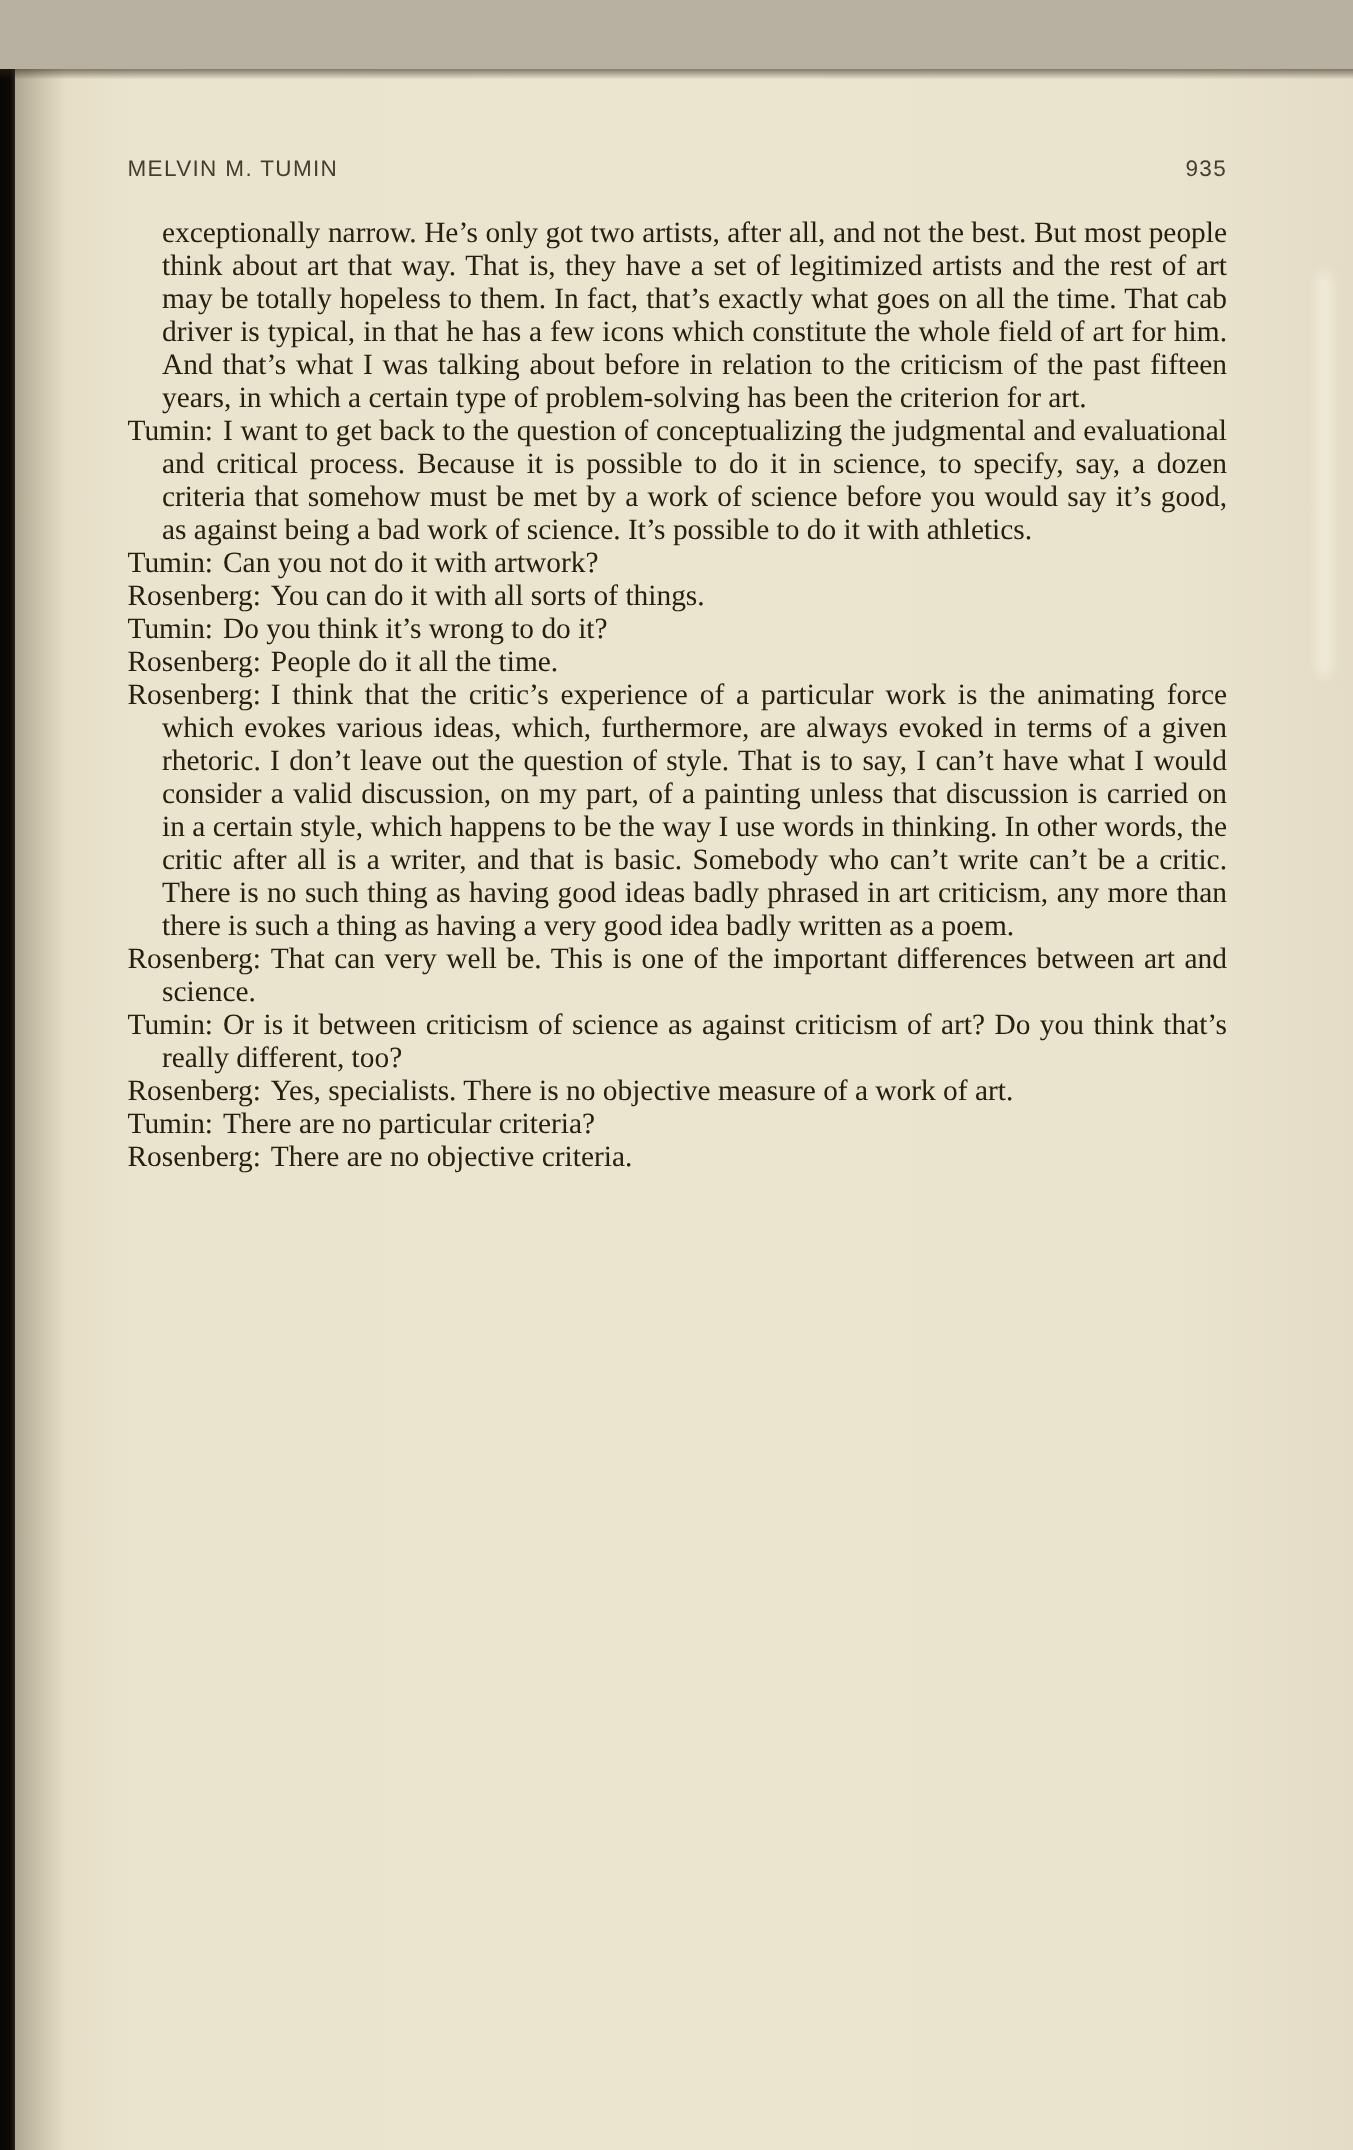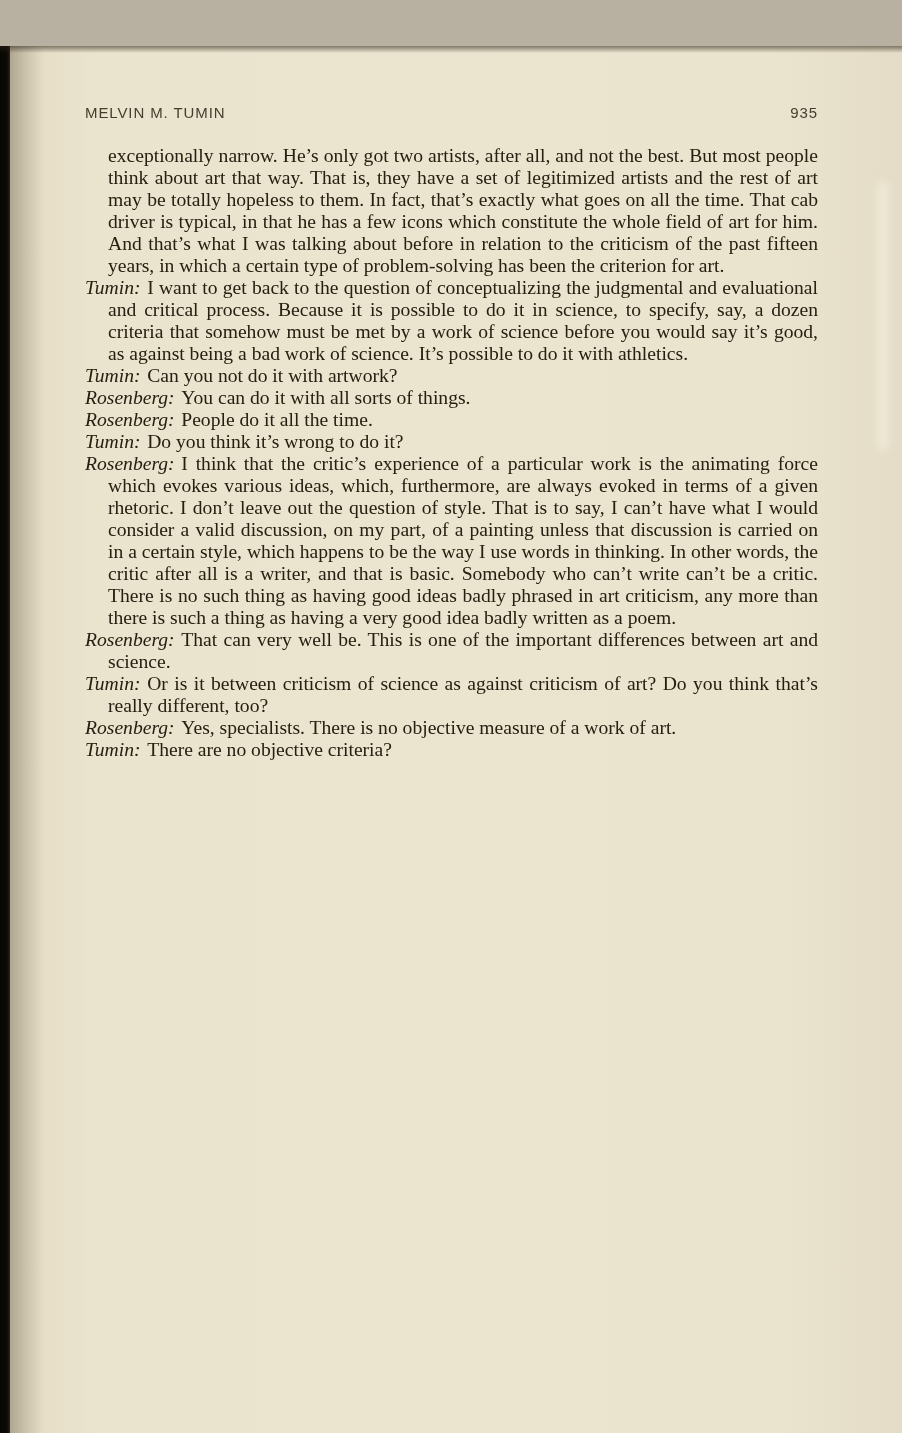--- a/index.html
+++ b/index.html
@@ -68,21 +68,20 @@
   }
   .para {
     padding-left: 23px;
     text-indent: -23px;
     margin: 0;
   }
   .para.continuation {
     text-indent: 0;
   }
   .speaker {
-    font-style: italic;
     margin-right: 0.34em;
   }
 </style>
 </head>
 <body>
 
 <div class="page">
   <div class="edge-left"></div>
   <div class="edge-left-shadow"></div>
   <div class="edge-top"></div>
@@ -96,30 +95,31 @@
 
   <div class="body-text">
     <p class="para continuation"><span>exceptionally narrow. He’s only got two artists, after all, and not the best. But most people think about art that way. That is, they have a set of legitimized artists and the rest of art may be totally hopeless to them. In fact, that’s exactly what goes on all the time. That cab driver is typical, in that he has a few icons which constitute the whole field of art for him. And that’s what I was talking about before in relation to the criticism of the past fifteen years, in which a certain type of problem-solving has been the criterion for art.</span></p>
 
     <p class="para"><span class="speaker">Tumin:</span><span>I want to get back to the question of conceptualizing the judgmental and evaluational and critical process. Because it is possible to do it in science, to specify, say, a dozen criteria that somehow must be met by a work of science before you would say it’s good, as against being a bad work of science. It’s possible to do it with athletics.</span></p>
 
     <p class="para"><span class="speaker">Tumin:</span><span>Can you not do it with artwork?</span></p>
 
     <p class="para"><span class="speaker">Rosenberg:</span><span>You can do it with all sorts of things.</span></p>
 
+    <p class="para"><span class="speaker">Tumin:</span><span>Do you think it’s wrong to do it?</span></p>
+
     <p class="para"><span class="speaker">Rosenberg:</span><span>People do it all the time.</span></p>
-
-    <p class="para"><span class="speaker">Tumin:</span><span>Do you think it’s wrong to do it?</span></p>
 
     <p class="para"><span class="speaker">Rosenberg:</span><span>I think that the critic’s experience of a particular work is the animating force which evokes various ideas, which, furthermore, are always evoked in terms of a given rhetoric. I don’t leave out the question of style. That is to say, I can’t have what I would consider a valid discussion, on my part, of a painting unless that discussion is carried on in a certain style, which happens to be the way I use words in thinking. In other words, the critic after all is a writer, and that is basic. Somebody who can’t write can’t be a critic. There is no such thing as having good ideas badly phrased in art criticism, any more than there is such a thing as having a very good idea badly written as a poem.</span></p>
 
 
     <p class="para"><span class="speaker">Rosenberg:</span><span>That can very well be. This is one of the important differences between art and science.</span></p>
 
     <p class="para"><span class="speaker">Tumin:</span><span>Or is it between criticism of science as against criticism of art? Do you think that’s really different, too?</span></p>
 
     <p class="para"><span class="speaker">Rosenberg:</span><span>Yes, specialists. There is no objective measure of a work of art.</span></p>
 
-    <p class="para"><span class="speaker">Tumin:</span><span>There are no objective criteria?</span></p>
+    <p class="para"><span class="speaker">Tumin:</span><span>There are no particular criteria?</span></p>
 
+    <p class="para"><span class="speaker">Rosenberg:</span><span>There are no objective criteria.</span></p>
 
   </div>
 </div>
 
 </body></html>

